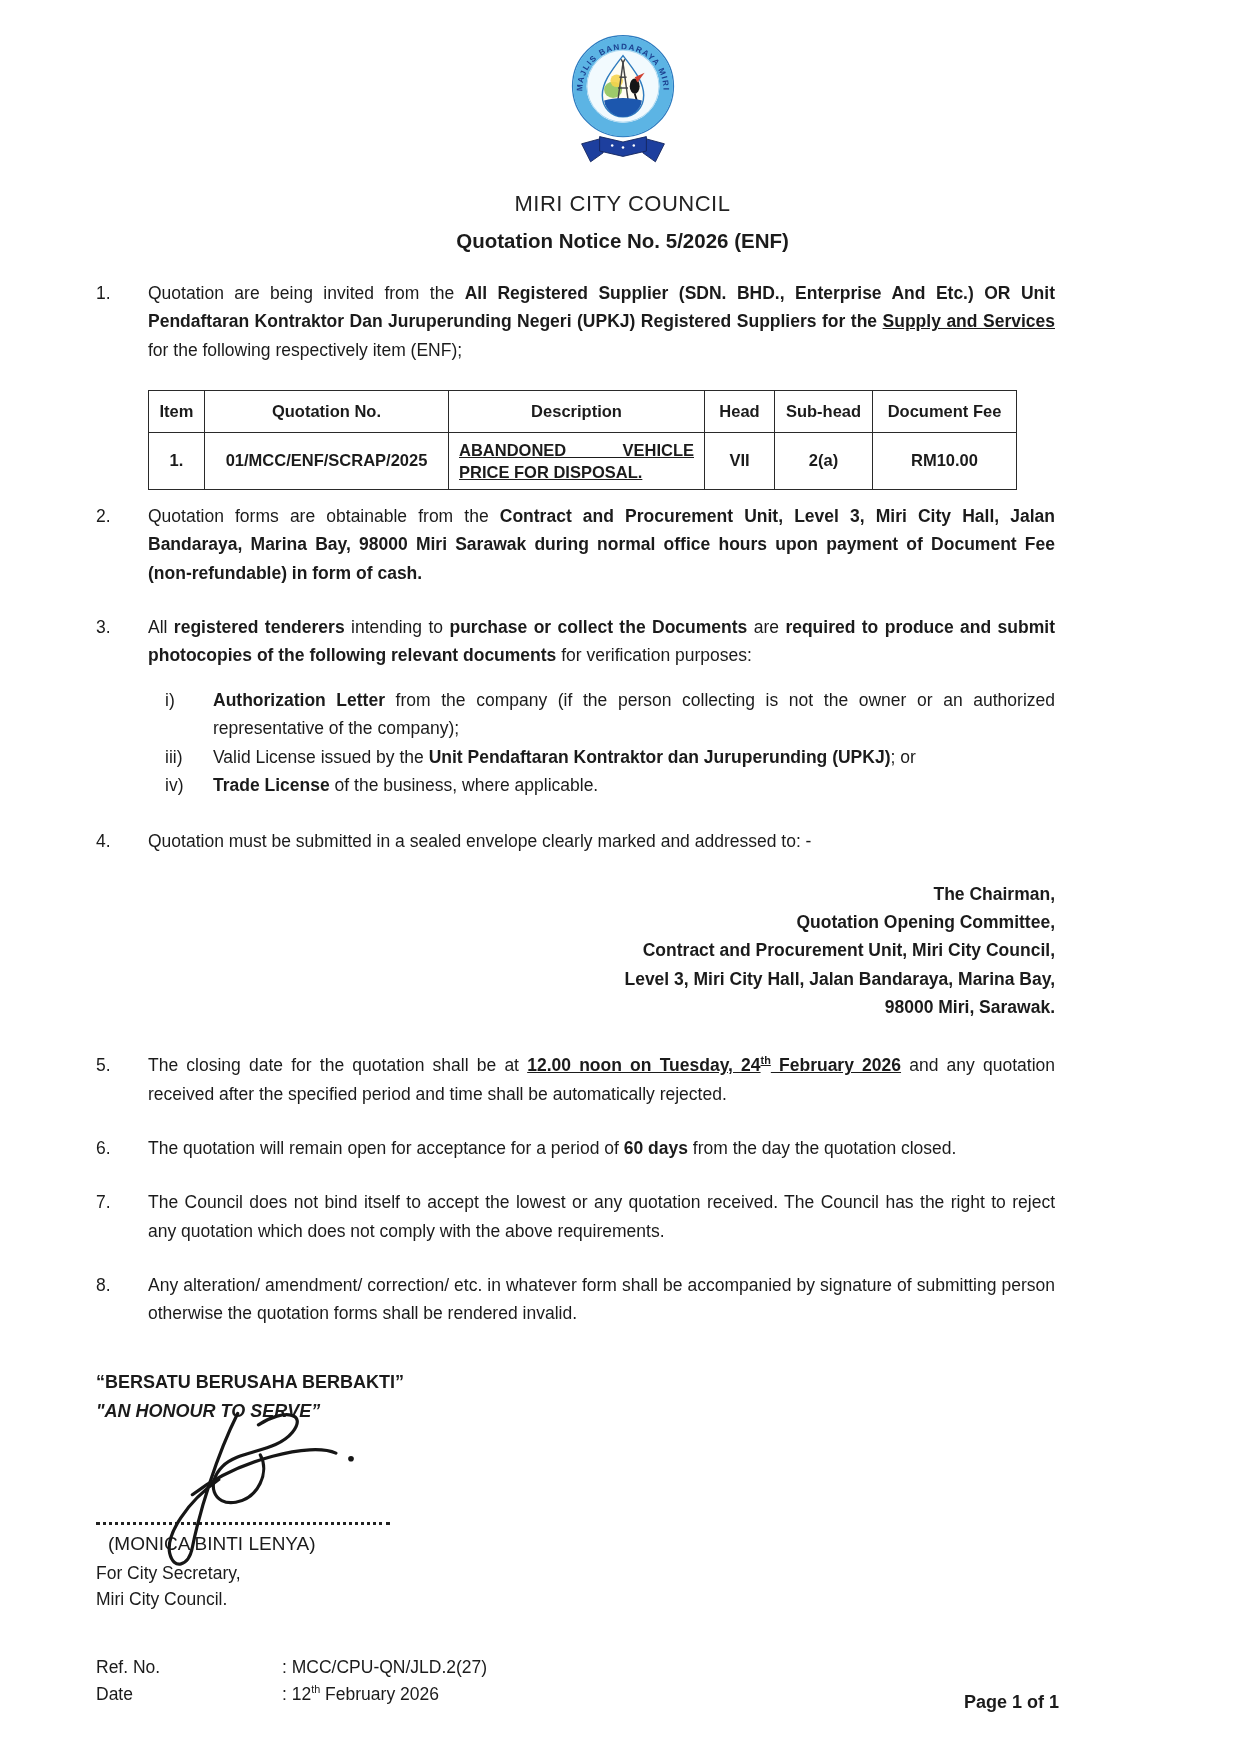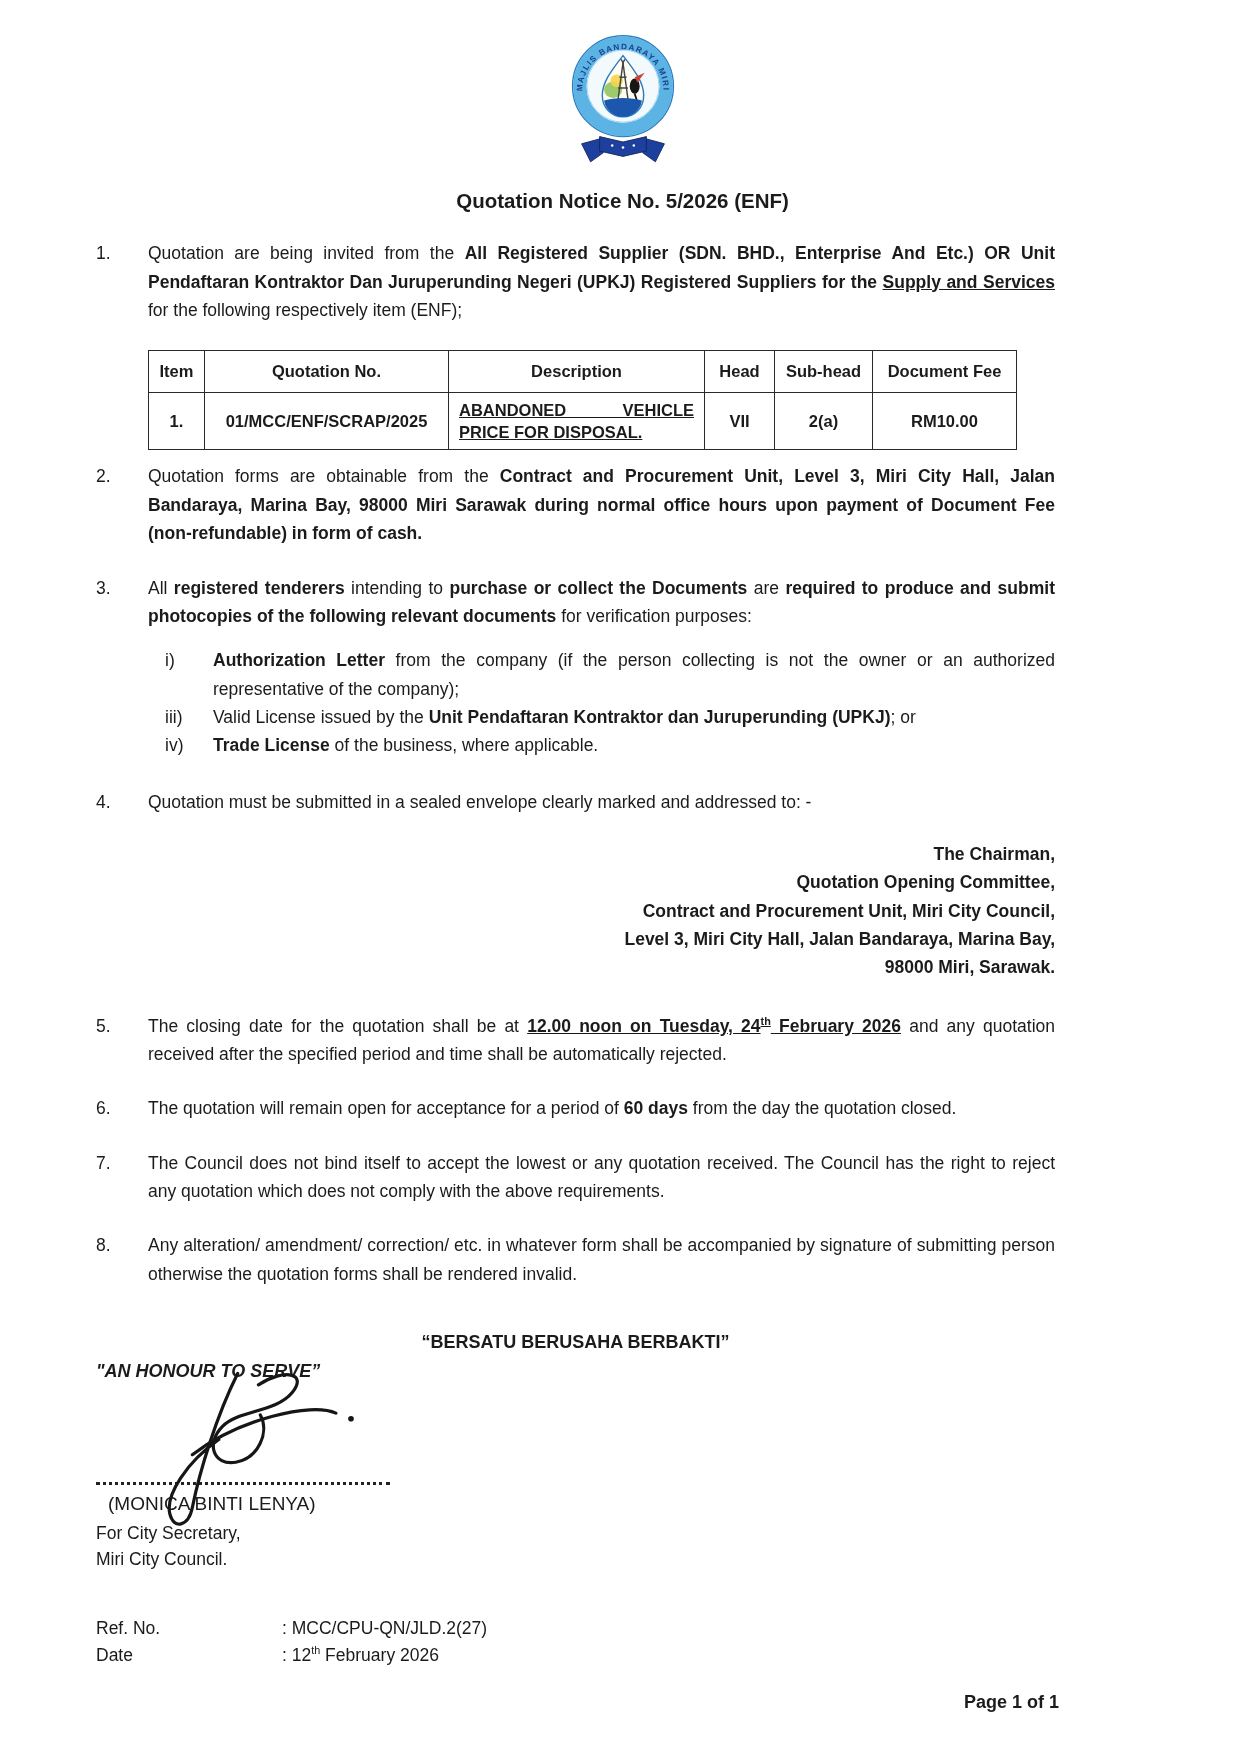--- a/index.html
+++ b/index.html
@@ -80,21 +80,21 @@
   .subitem .rnum { flex: none; width: 48px; }
   .subitem .body { flex: 1; text-align: justify; }
   
   .address-block {
     text-align: right;
     font-weight: bold;
     margin: -2px 0 30px 0;
     line-height: 1.62;
   }
   
-  .motto1 { font-weight: bold; margin-top: 40px; font-size: 18px; text-align: center; }
+  .motto1 { font-weight: bold; margin-top: 40px; font-size: 18px; }
   .motto2 { font-weight: bold; font-style: italic; font-size: 18px; }
   .sig-wrap {
     position: relative;
     height: 96px;
     margin-bottom: 0;
   }
   .sig-svg {
     position: absolute;
     left: 28px;
     top: -22px;
@@ -169,20 +169,21 @@
 
       <g>
         <path d="M46 120 L24 126 L34 146 L48 136 Z" stroke="#14265e" stroke-width="1" fill="#1d3f9e"></path>
         <path d="M94 120 L116 126 L106 146 L92 136 Z" stroke="#14265e" stroke-width="1" fill="#1d3f9e"></path>
         <path d="M44 118 L70 124 L96 118 L96 134 L70 140 L44 134 Z" stroke="#14265e" stroke-width="1" fill="#1d3f9e"></path>
         <circle cx="58" cy="128" r="1.4" fill="#ffffff"></circle>
         <circle cx="70" cy="130" r="1.4" fill="#ffffff"></circle>
         <circle cx="82" cy="128" r="1.4" fill="#ffffff"></circle>
       </g>
     </svg>
+    <div class="org-name">MIRI CITY COUNCIL</div>
     <div class="notice-title">Quotation Notice No. 5/2026 (ENF)</div>
   </div>
 
   <div class="content">
 
     <div class="item">
       <div class="num">1.</div>
       <div class="body"><span>Quotation are being invited from the </span><span style="font-weight: bold;">All Registered Supplier (SDN. BHD., Enterprise And Etc.) OR Unit Pendaftaran Kontraktor Dan Juruperunding Negeri (UPKJ) Registered Suppliers for the </span><span style="font-weight: bold; text-decoration: underline;">Supply and Services</span><span> for the following respectively item (ENF);</span></div>
     </div>
 

